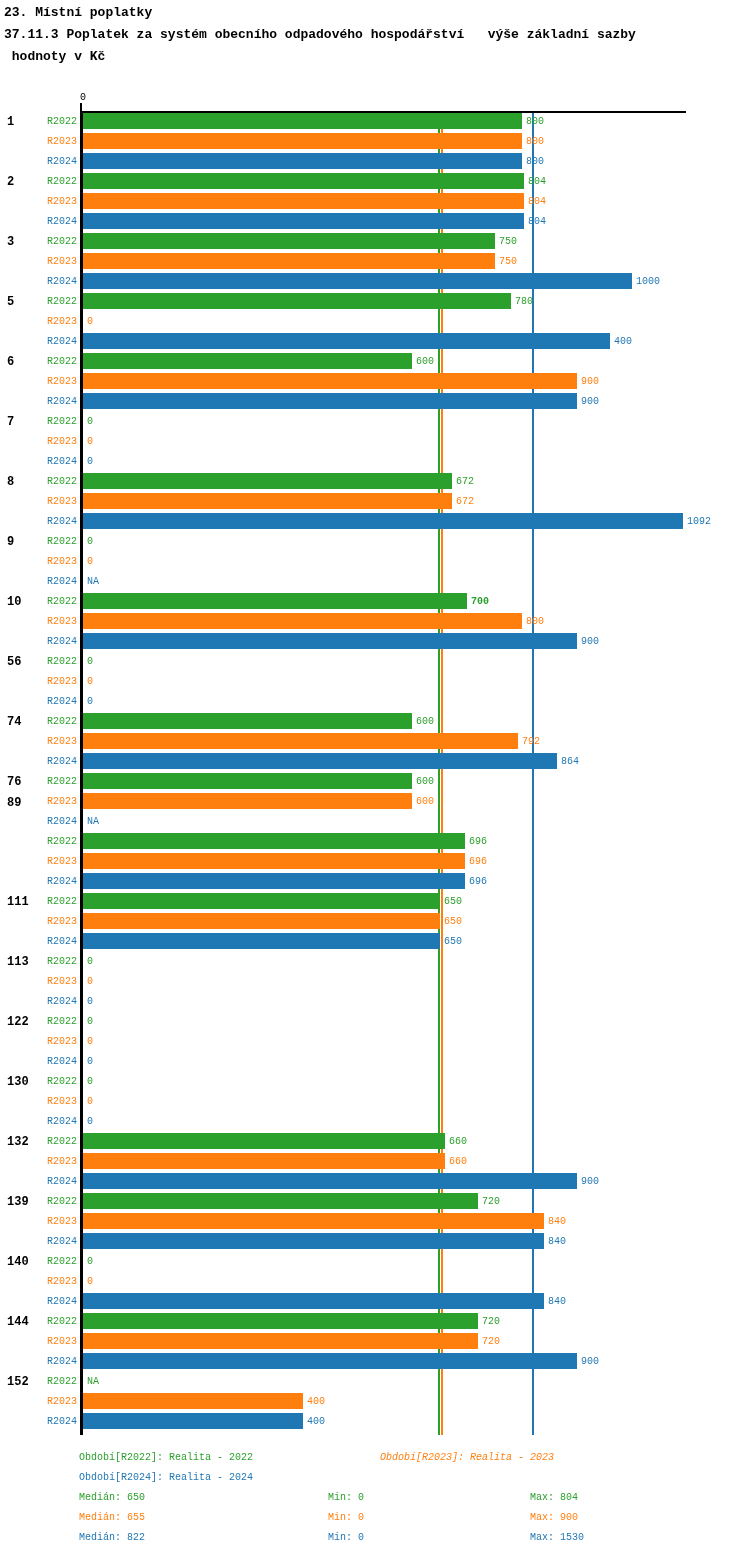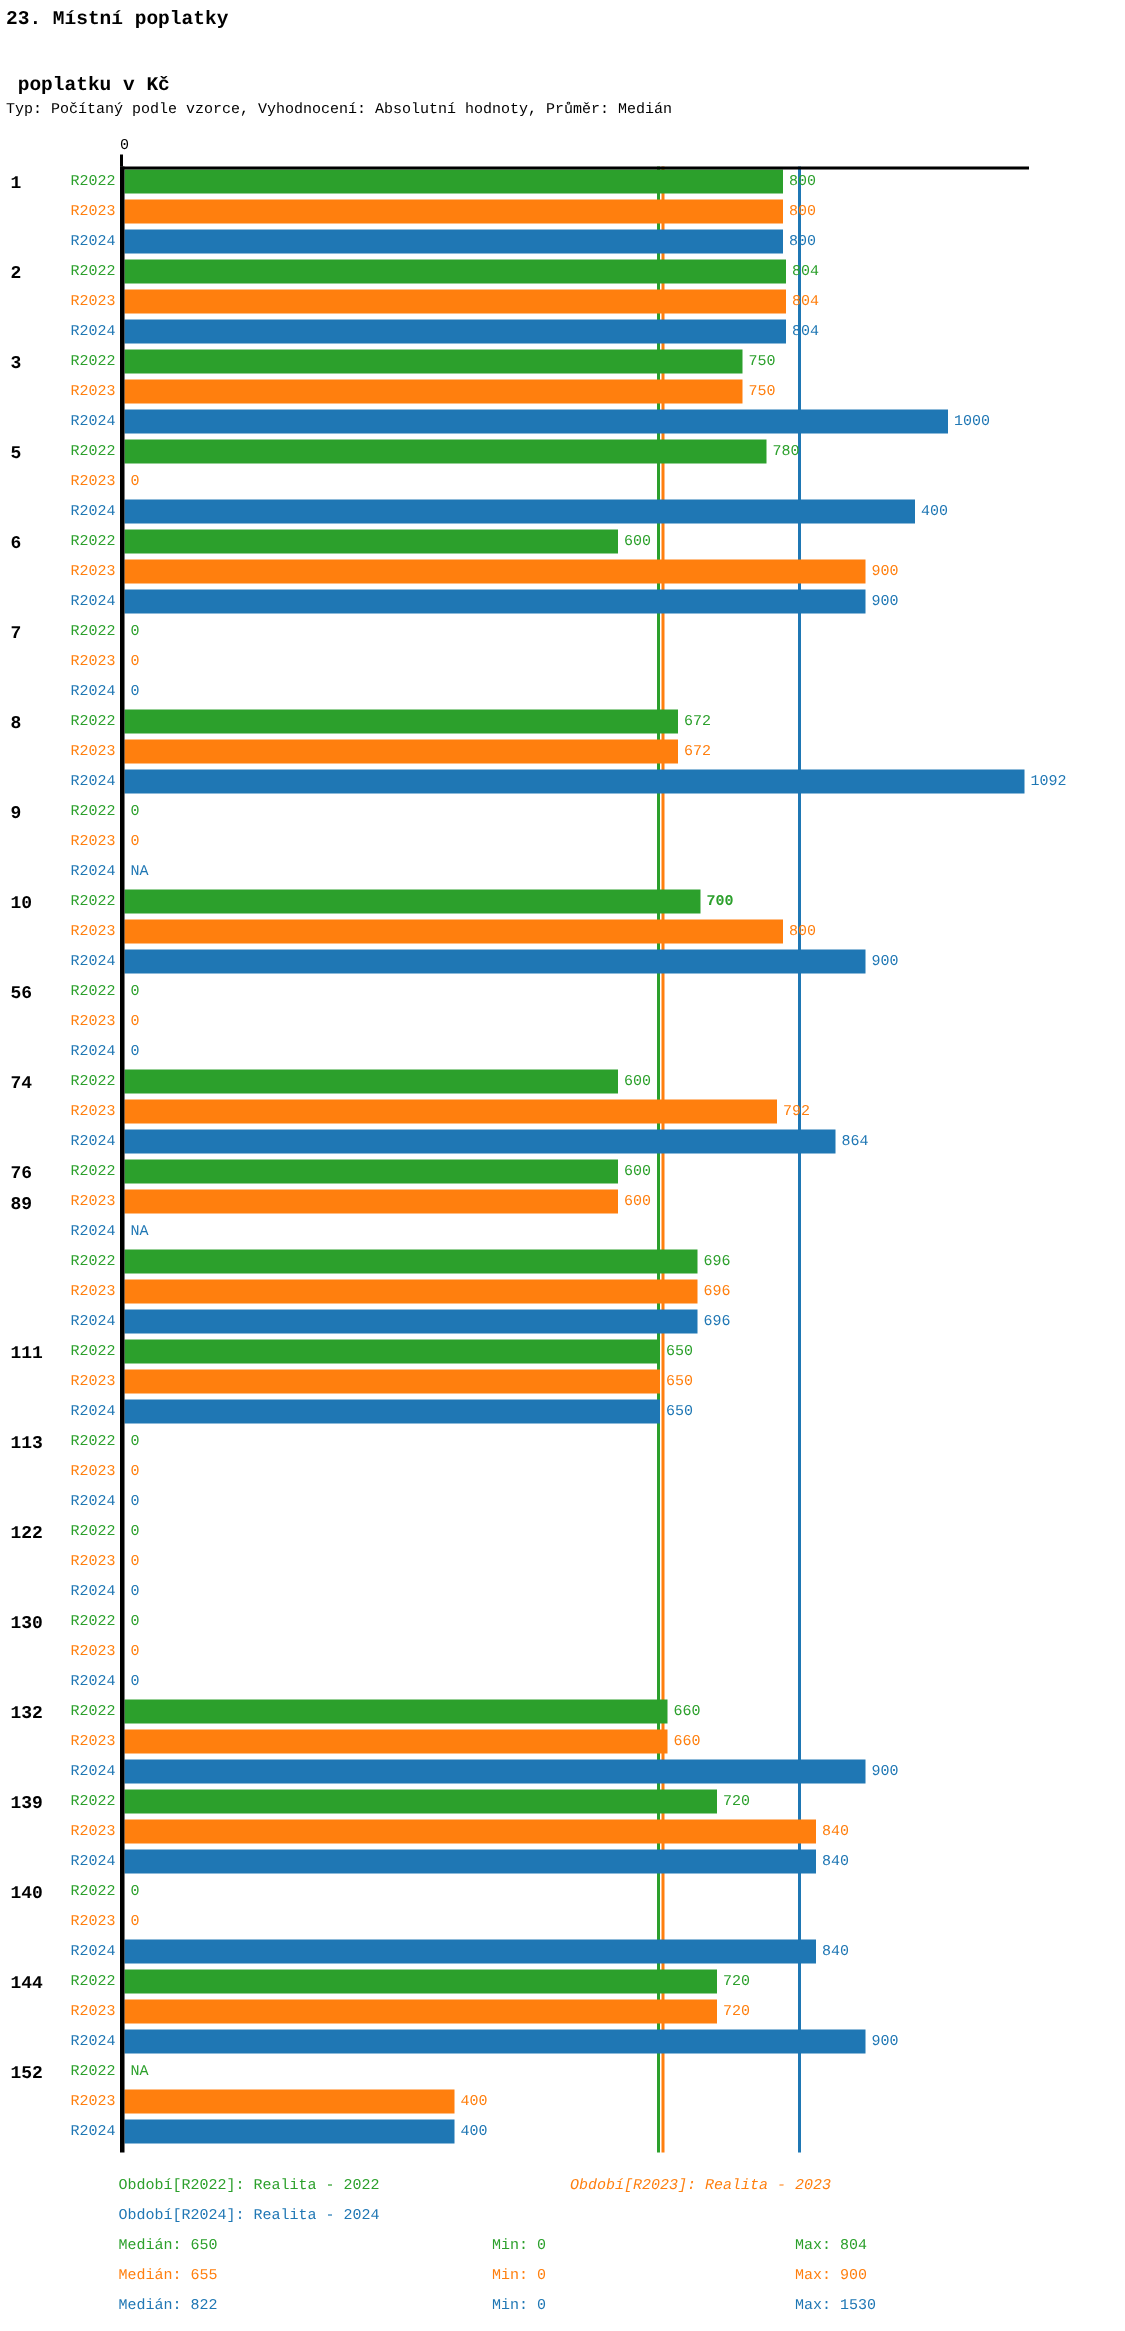--- a/index.html
+++ b/index.html
@@ -32,22 +32,22 @@
   .stat-row-0{top:1492px;}
   .stat-row-1{top:1512px;}
   .stat-row-2{top:1532px;}
 </style>
 </head>
 <body>
 
 <div id="page">
 
   <div class="t-line" id="title-1">23. Místní poplatky</div>
-  <div class="t-line" id="title-3"> poplatku v Kč</div>
-  <div id="meta-line">Typ: Počítaný podle vzorce, Vyhodnocení: Absolutní hodnoty, Průměr: Medián</div>
+  <div class="t-line" id="title-2">37.11.3 Poplatek za systém obecního odpadového hospodářství   výše základní sazby</div>
+  <div class="t-line" id="title-3"> hodnoty v Kč</div>
 
   <div id="axis-origin">0</div>
   <div id="axis-tick"></div>
   <div id="axis-x"></div>
   <div id="axis-y"></div>
 
   <div id="plot-area">
       <div class="refline" style="left: 438px; background: rgb(44, 160, 44);"></div>
       <div class="refline" style="left: 441px; background: rgb(255, 127, 14);"></div>
       <div class="refline" style="left: 532px; background: rgb(31, 119, 180);"></div>

